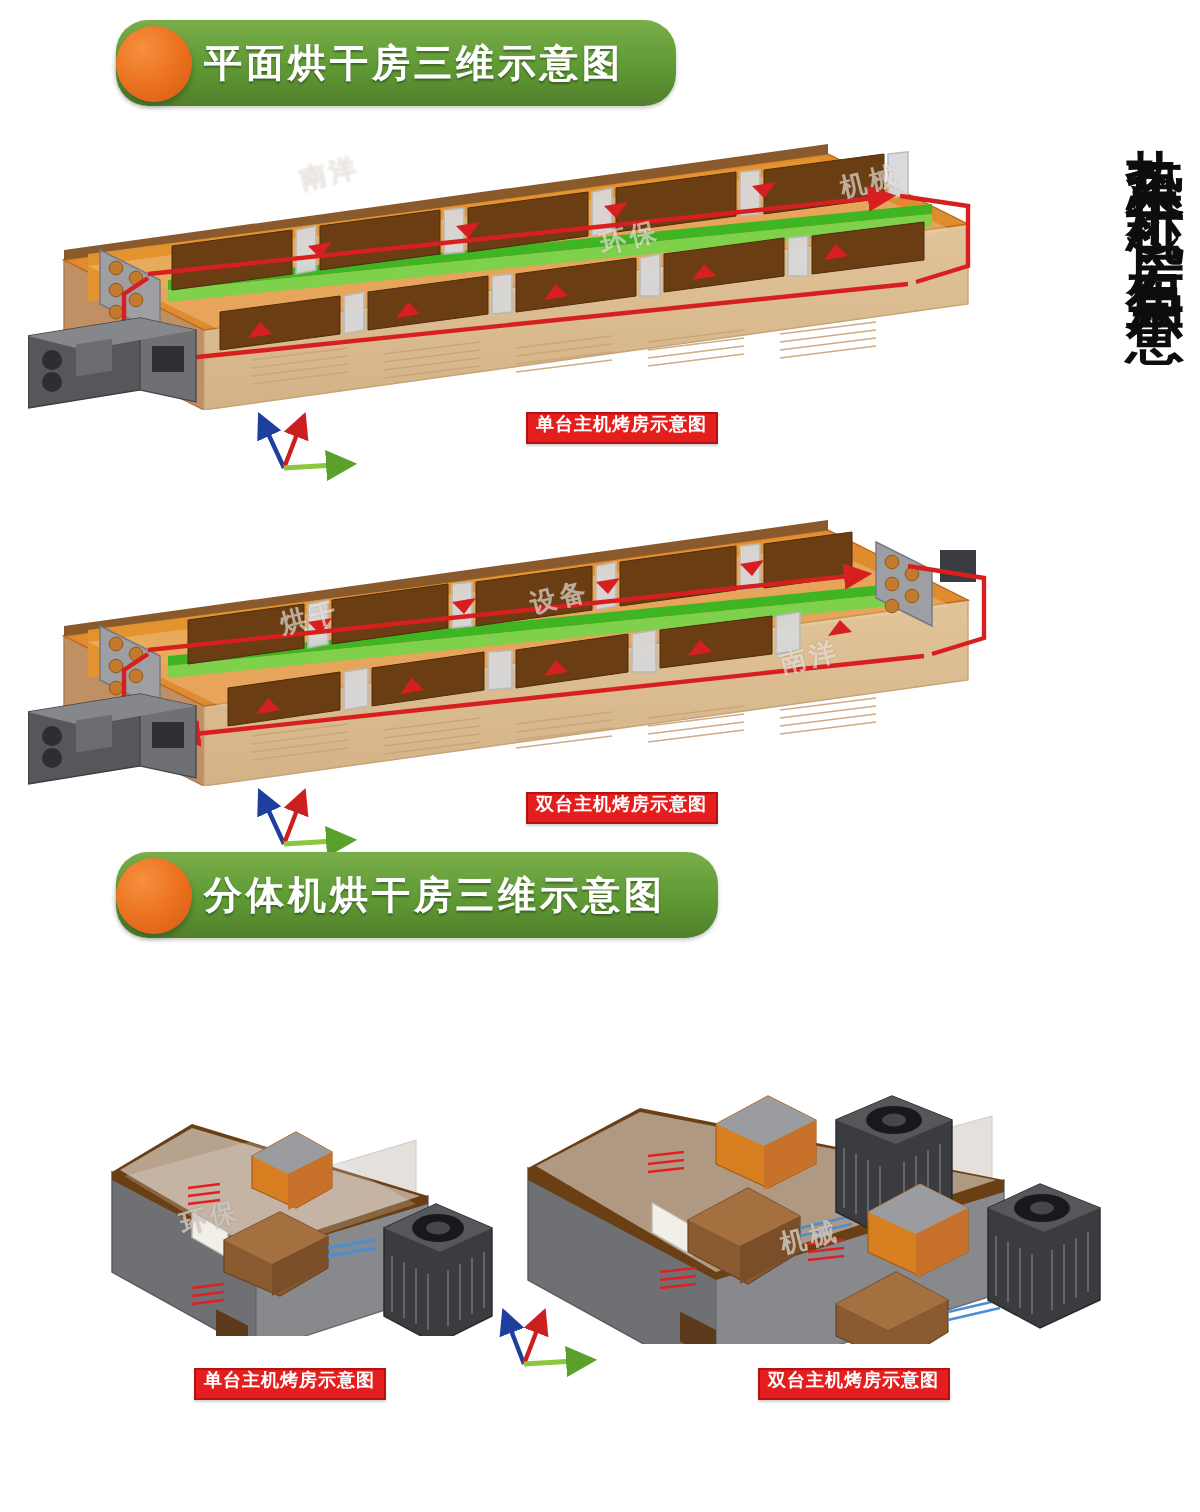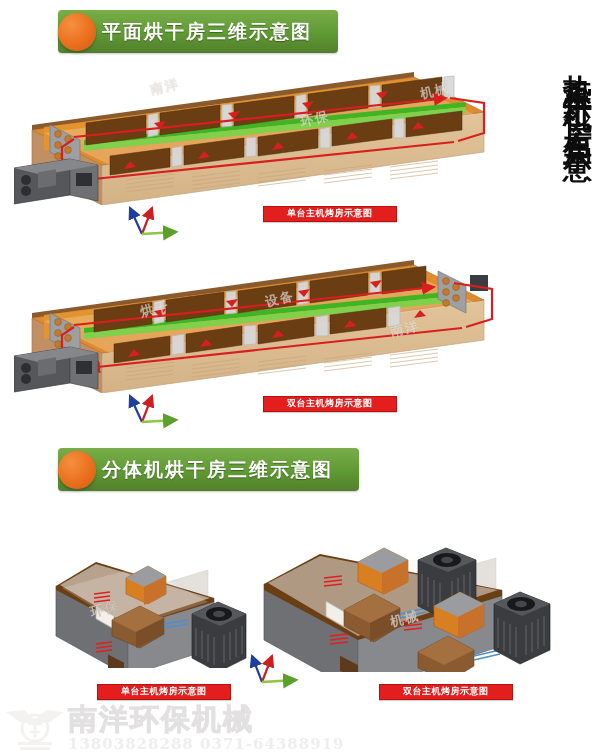--- a/index.html
+++ b/index.html
@@ -6,42 +6,42 @@
   body{
     width:600px;height:756px;position:relative;overflow:hidden;
     background:#ffffff;
     font-family:"DejaVu Sans","Liberation Sans",sans-serif;
   }
   .page{position:absolute;inset:0;}
 
   
   .title-pill{position:absolute;display:flex;align-items:center;}
   .pill-bar{
-    height:43px;border-radius:4px;
+    height:43px;border-radius:16px;
     background:linear-gradient(180deg,#79ad4a 0%,#5e9a33 55%,#537f2c 100%);
     display:flex;align-items:center;justify-content:center;
     padding:0 26px 0 44px;
     box-shadow:0 1px 2px rgba(0,0,0,.22);
   }
   .pill-bar span{
     color:#ffffff;font-size:19px;font-weight:bold;letter-spacing:2px;
     text-shadow:0 1px 1px rgba(0,0,0,.35);white-space:nowrap;
   }
   .pill-dot{
     position:absolute;left:0;top:50%;transform:translateY(-50%);
     width:38px;height:38px;border-radius:50%;
     background:radial-gradient(circle at 35% 30%,#f5903f 0%,#ea6f1e 55%,#d45d13 100%);
     box-shadow:0 2px 3px rgba(0,0,0,.25);
   }
 
   
   .red-label{
     position:absolute;background:#e41d1d;border:1px solid #b51212;
     color:#fff;font-size:9px;font-weight:bold;letter-spacing:.5px;
-    padding:2px 23px;white-space:nowrap;line-height:1.1;
+    padding:2px 4px;white-space:nowrap;line-height:1.1;
     box-shadow:0 1px 1px rgba(0,0,0,.18);
   }
 
   
   .vtitle{
     position:absolute;right:8px;top:52px;width:48px;
     writing-mode:vertical-rl;text-orientation:upright;
     font-size:29px;font-weight:bold;color:#0d0d0d;
     letter-spacing:7px;line-height:1.02;white-space:nowrap;
   }
@@ -309,21 +309,21 @@
   </svg>
 
   <svg class="axis" style="left:118px;top:390px;" width="66" height="42" viewBox="0 0 66 42">
     <path d="M24,32 L12,6" stroke="#1f3f9e" stroke-width="2.2" marker-end="url(#axb)"></path>
     <path d="M24,32 L34,6" stroke="#cc2020" stroke-width="2.2" marker-end="url(#axr)"></path>
     <path d="M24,32 L58,30" stroke="#8dc63f" stroke-width="2.6" marker-end="url(#axg)"></path>
   </svg>
 
   <div class="red-label" style="left:263px;top:396px;"><span>双台主机烤房示意图</span></div>
 
-  <div class="title-pill" style="left:58px;top:448px;justify-content:center;">
+  <div class="title-pill" style="left:58px;top:426px;justify-content:center;">
     <div class="pill-bar">
       <span>分体机烘干房三维示意图</span>
     </div>
     <div class="pill-dot"></div>
   </div>
 
   <svg class="diagram" style="left:48px;top:528px;" width="240" height="140" viewBox="0 0 240 140">
 
     <polygon points="8,88 8,58 66,24 124,58 124,88 66,122" fill="none"></polygon>
 
@@ -447,28 +447,15 @@
   <div class="wm" style="left:150px;top:78px;transform:rotate(-14deg);">南洋</div>
   <div class="wm" style="left:300px;top:110px;transform:rotate(-14deg);">环保</div>
   <div class="wm" style="left:420px;top:82px;transform:rotate(-14deg);">机械</div>
   <div class="wm" style="left:140px;top:300px;transform:rotate(-14deg);">烘干</div>
   <div class="wm" style="left:265px;top:290px;transform:rotate(-14deg);">设备</div>
   <div class="wm" style="left:390px;top:320px;transform:rotate(-14deg);">南洋</div>
   <div class="wm" style="left:90px;top:600px;transform:rotate(-14deg);color:rgba(210,205,198,.8);">环保</div>
   <div class="wm" style="left:390px;top:610px;transform:rotate(-14deg);color:rgba(210,205,198,.8);">机械</div>
 
   <div class="footer">
-    <div class="brandwrap">
-      <svg class="brand-logo" viewBox="0 0 62 50">
-        <path d="M2,8 L20,6 L31,16 L42,6 L60,8 L46,18 L31,20 L16,18 Z" fill="#e9e7e5"></path>
-        <circle cx="31" cy="24" r="13" fill="none" stroke="#e9e7e5" stroke-width="3"></circle>
-        <path d="M24,20 L38,20 M31,14 L31,34 M26,28 L36,28" stroke="#e9e7e5" stroke-width="2.6" fill="none"></path>
-        <rect x="14" y="38" width="34" height="3" fill="#e9e7e5"></rect>
-        <rect x="16" y="43" width="30" height="3" fill="#e9e7e5"></rect>
-      </svg>
-      <div class="brand-textblock">
-        <div class="brand-name">南洋环保机械</div>
-        <div class="brand-phones">13803828288   0371-64388919</div>
-      </div>
-    </div>
   </div>
 
 </div>
 
 </body></html>

